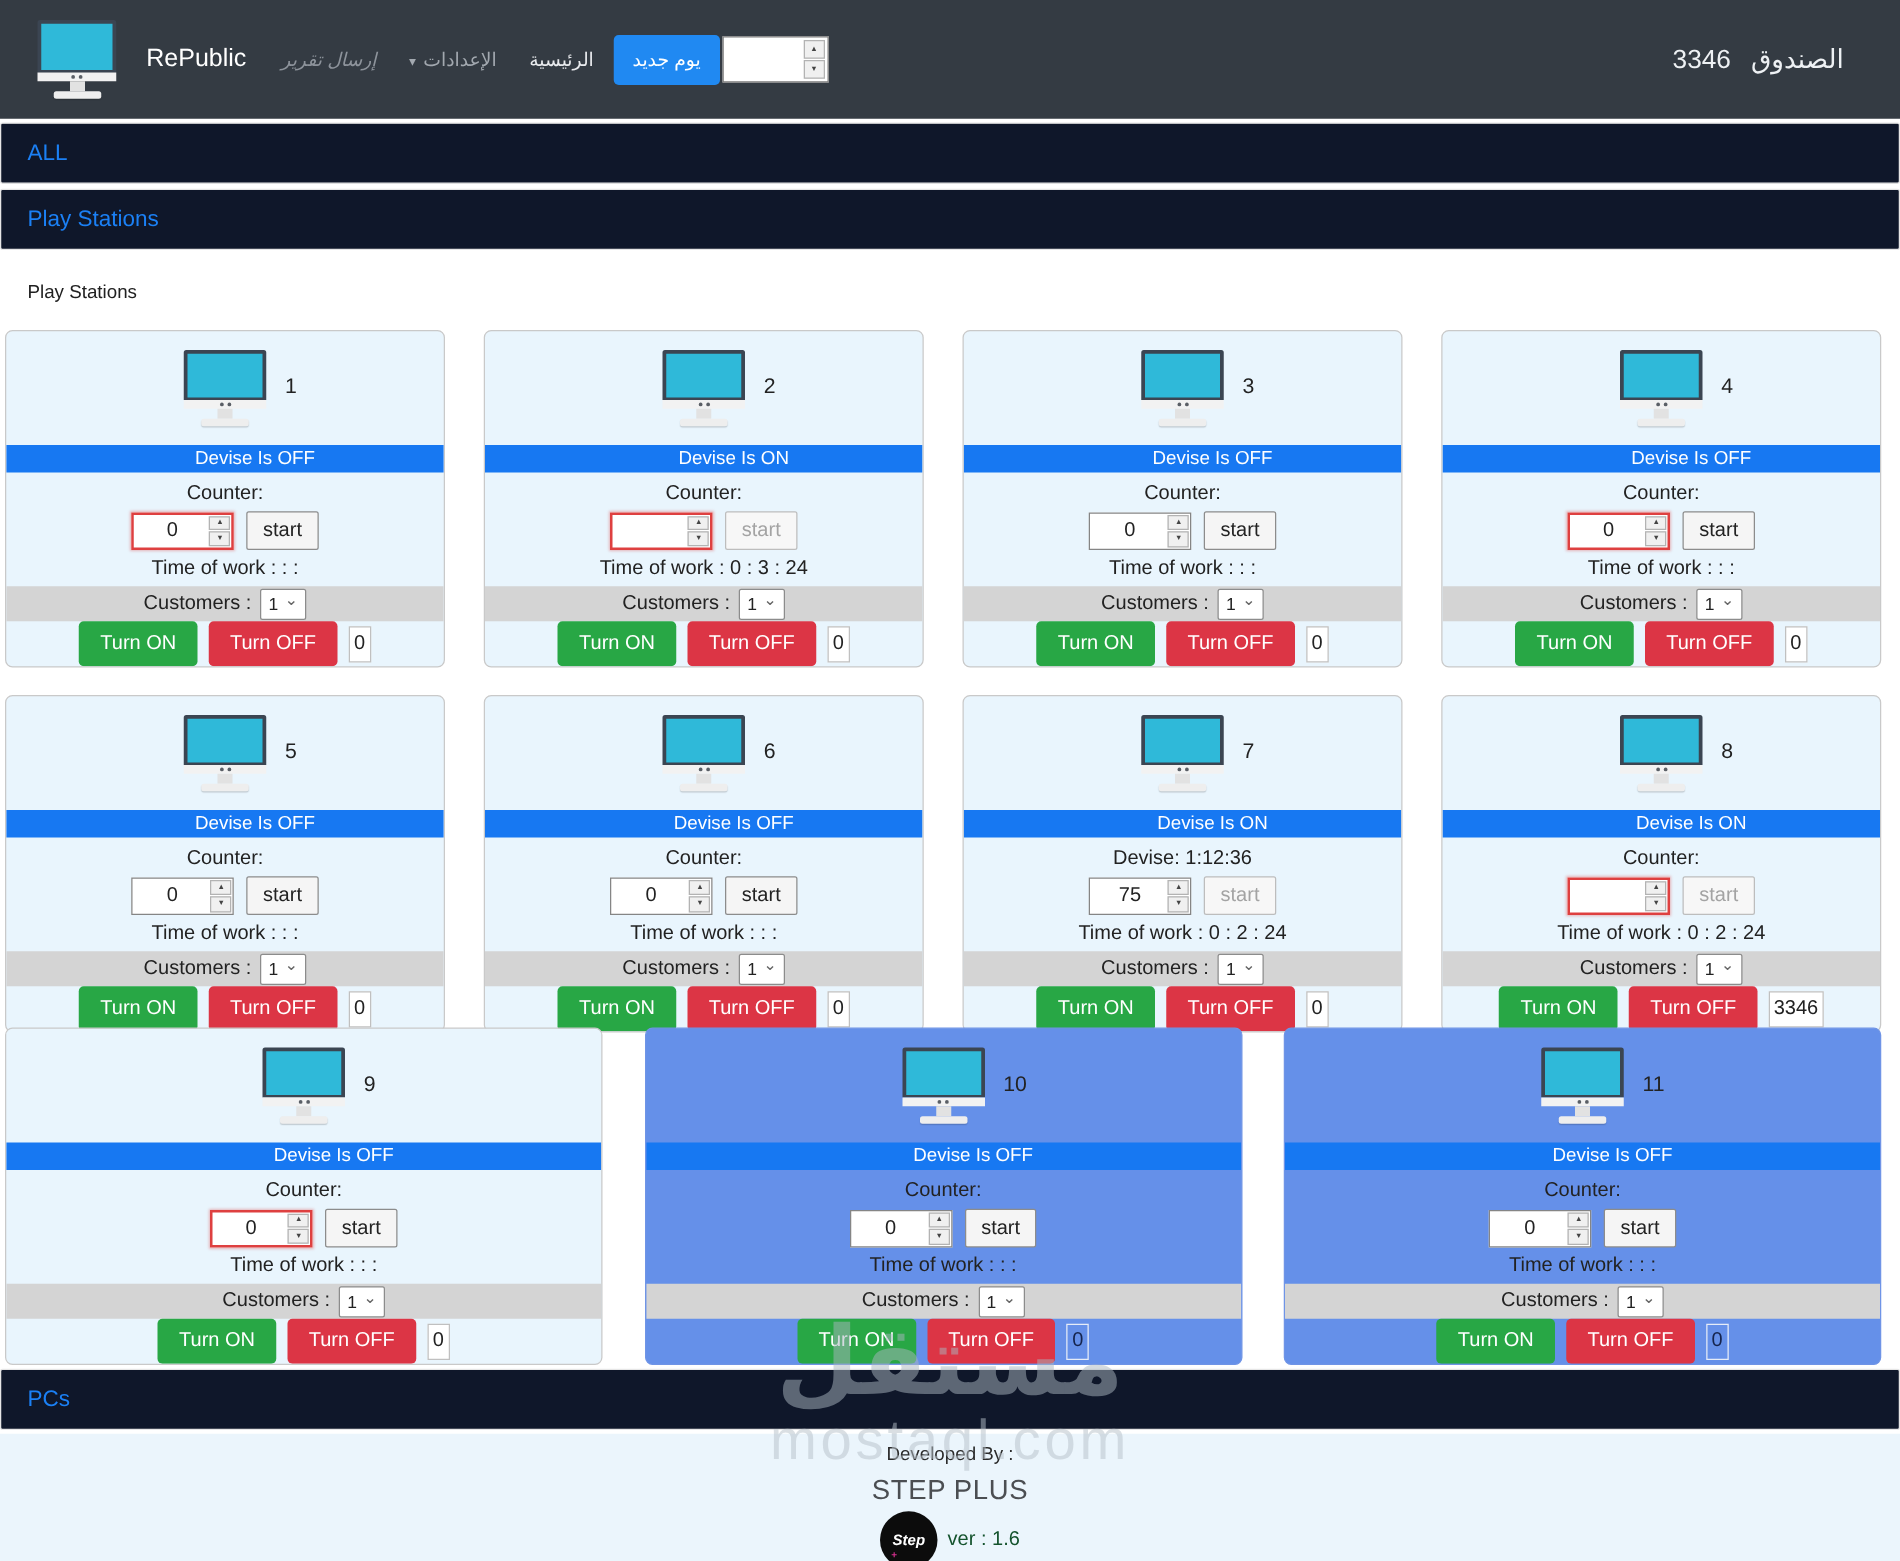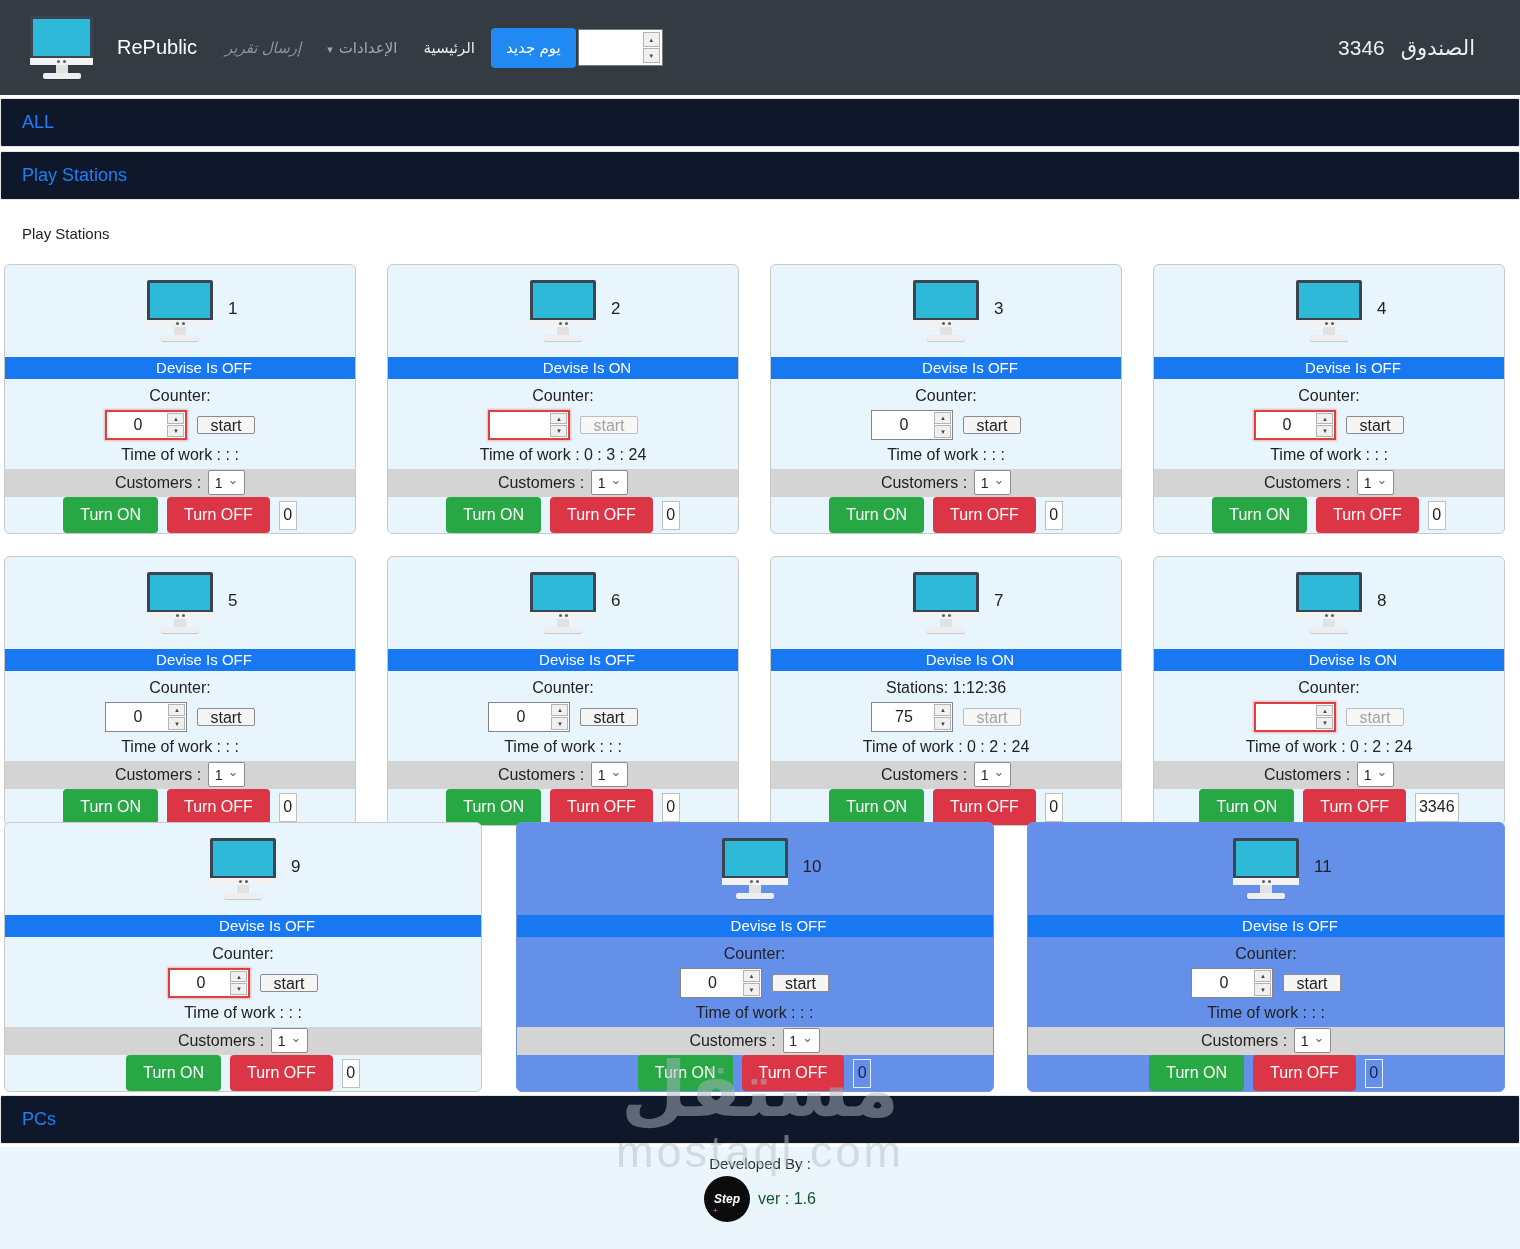--- a/index.html
+++ b/index.html
@@ -57,21 +57,21 @@
   .icon-area { height:95px; position:relative; display:flex; align-items:center; justify-content:center; }
   .card .m-screen { width:66px; height:40px; }
   .dev-num { position:absolute; left:calc(50% + 48px); top:50%; transform:translateY(-58%);
     font-size:17px; color:#222; }
   .status-bar { height:22px; line-height:22px; background:#1778f2; color:#fff; text-align:center; font-size:15px;padding-left:48px; }
   .counter-label { text-align:center; font-size:16px; margin-top:8px; }
   .input-row { display:flex; align-items:center; justify-content:center; gap:10px; margin-top:5px; }
   .spin-input { width:82px; height:30px; background:#fff; border:1px solid #858585; display:flex;
     align-items:stretch; padding:1px; }
   .spin-input.red { border:2px solid #de4040; box-shadow:0 0 2px 1px rgba(222,64,64,.35); }
-  .start-btn { height:18px; min-width:56px; background:#f5f5f5; border:1px solid #8c8c8c; border-radius:2px;
+  .start-btn { height:31px; min-width:56px; background:#f5f5f5; border:1px solid #8c8c8c; border-radius:2px;
     font-size:16px; color:#222; cursor:pointer; font-family:inherit; padding:0 12px; }
   .start-btn.disabled { color:#a3a3a3; border-color:#bdbdbd; background:#f7f7f7; }
   .time-label { text-align:center; font-size:16px; margin-top:6px; }
   .customers-row { margin-top:5px; background:#d4d4d4; height:29px; display:flex; align-items:center;
     justify-content:center; gap:7px; font-size:16px; color:#222; }
   .select-box { background:#fff; border:1px solid #8c8c8c; border-radius:2px; height:25px; min-width:37px;
     display:inline-flex; align-items:center; justify-content:center; gap:5px; padding:0 5px;
     font-size:14px; cursor:pointer; }
   .select-chev { font-size:13px; color:#666; line-height:6px; transform:translateY(-3px); }
   .btn-row { flex:1; display:flex; align-items:center; justify-content:center; gap:9px; }
@@ -391,21 +391,21 @@
         <div class="m-bezel">
               <i></i>
               <i></i>
             </div>
         <div class="m-neck"></div>
         <div class="m-base"></div>
       </div>
       <span class="dev-num">7</span>
     </div>
     <div class="status-bar">Devise Is ON</div>
-    <div class="counter-label">Stations: 1:12:36</div>
+    <div class="counter-label">Devise: 1:12:36</div>
     <div class="input-row">
       <div class="spin-input">
         <span class="spin-value">75</span>
         <span class="spin-btns">
           <span>▲</span>
           <span>▼</span>
         </span>
       </div>
       <button class="start-btn disabled">start</button>
     </div>
@@ -584,20 +584,21 @@
       <span class="meter">0</span>
     </div>
   </div>
 </div>
 </div>
 
 <div class="panel-header panel-pcs">PCs</div>
 
 <footer class="footer">
   <div class="dev-by">Developed By :</div>
+  <div class="step-plus">STEP PLUS</div>
   <div class="logo-row">
     <div class="step-logo">
         <span>Step</span>
         <em>+</em>
       </div>
     <div class="ver">ver : 1.6</div>
   </div>
 </footer>
 
 <div class="watermark">

